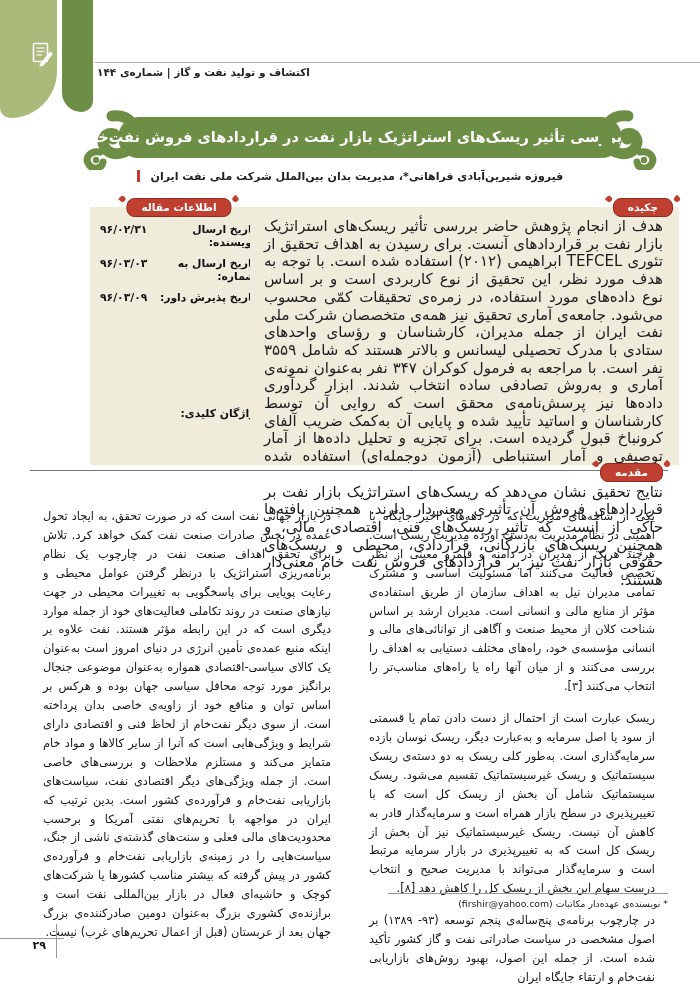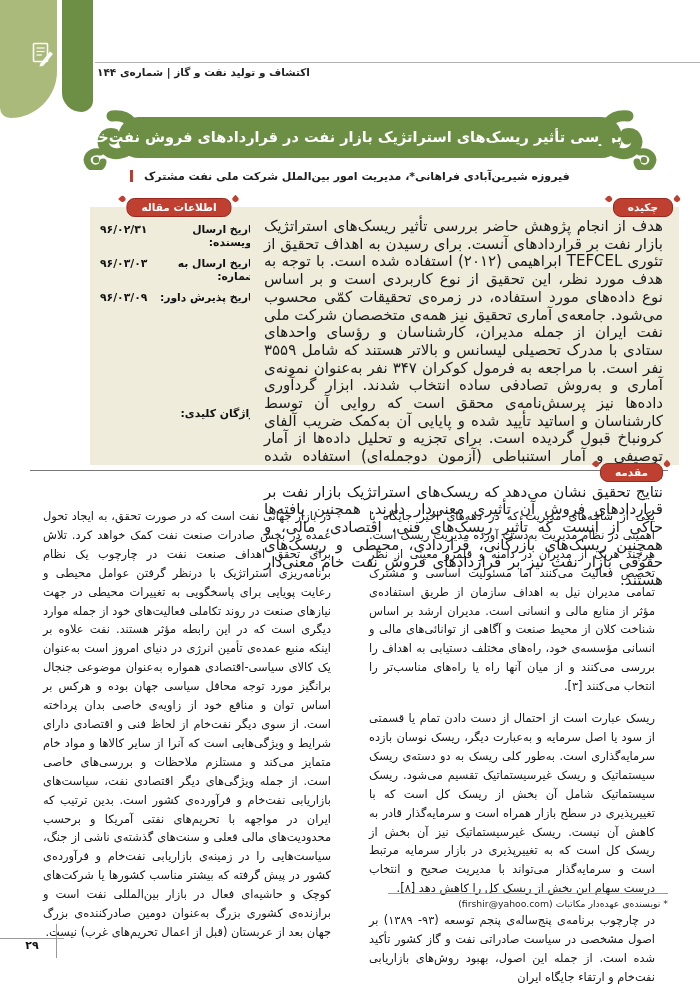--- a/index.html
+++ b/index.html
@@ -62,21 +62,21 @@
   .col p{margin:13px;}
   .col-right{right:32px;width:312px;}
   .col-left{left:30px;width:314px;}
   
   .footnote-rule{position:absolute;right:32px;width:280px;top:893px;height:1px;background:#999;}
   .footnote{position:absolute;right:32px;top:898px;direction:rtl;
     font-size:9.3px;color:#222;}
   
   .pn-hline{position:absolute;left:0;top:938px;width:64px;height:1px;background:#999;}
   .pn-vline{position:absolute;left:56px;top:924px;width:1px;height:34px;background:#999;}
-  .pagenum{position:absolute;left:18px;top:939px;width:28px;text-align:center;
+  .pagenum{position:absolute;left:18px;top:939px;width:28px;text-align:right;
     font-size:11px;font-weight:bold;color:#111;}
 </style>
 </head>
 <body>
 
 <div class="page">
 
   <div class="strip-light"></div>
   <div class="strip-dark"></div>
   <svg class="doc-icon" viewBox="0 0 25 26">
@@ -100,21 +100,21 @@
     <div class="title-bar">بررسی تأثیر ریسک‌های استراتژیک بازار نفت در قراردادهای فروش نفت‌خام</div>
     <svg class="orn orn-right" viewBox="0 0 64 62">
       <path d="M34 8 C 16 6, 6 20, 12 34 C 17 46, 34 50, 41 40 C 46 32, 40 23, 32 26" fill="none" stroke="#6d8f45" stroke-width="11" stroke-linecap="round"></path>
       <circle cx="33" cy="31" r="5.5" fill="#6d8f45"></circle>
       <path d="M46 44 C 56 42, 62 50, 57 57 C 53 62, 44 61, 43 54" fill="none" stroke="#6d8f45" stroke-width="7" stroke-linecap="round"></path>
       <circle cx="50" cy="52" r="3.2" fill="#6d8f45"></circle>
     </svg>
   </div>
 
   <div class="byline">
-    <span>فیروزه شیرین‌آبادی فراهانی*، مدیریت امور بین‌الملل شرکت ملی نفت مشترک</span>
+    <span>فیروزه شیرین‌آبادی فراهانی*، مدیریت بدان بین‌الملل شرکت ملی نفت ایران</span>
     <span class="red-bar"></span>
   </div>
 
   <div class="panel info-panel">
     <div class="badge badge-info">اطلاعات مقاله</div>
     <div class="info-dates">
       <div class="date-row">
         <span>تاریخ ارسال نویسنده:</span>
         <span>۹۶/۰۲/۳۱</span>
       </div>

